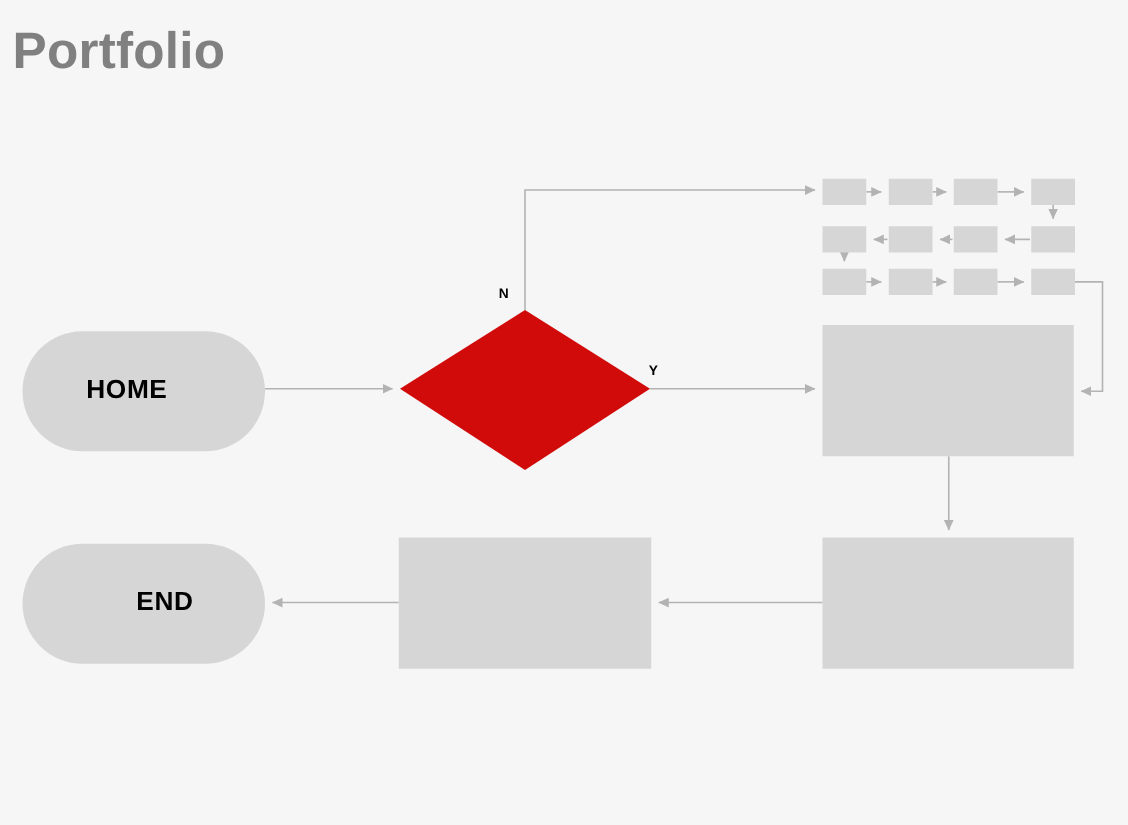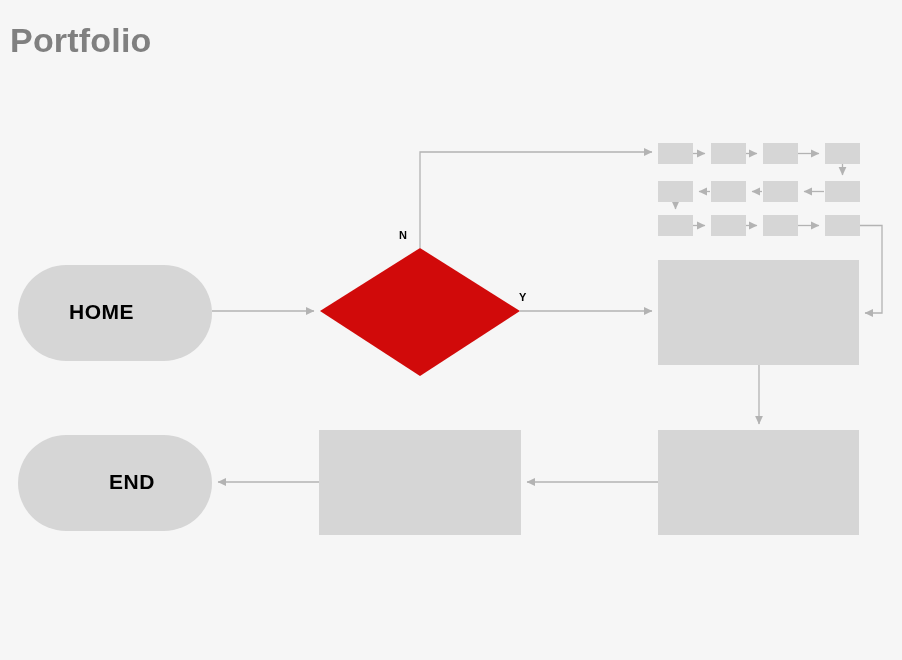--- a/index.html
+++ b/index.html
@@ -11,21 +11,21 @@
     height: 660px;
     background: #f6f6f6;
     font-family: "Liberation Sans", sans-serif;
     overflow: hidden;
     position: relative;
   }
   #page-title {
     position: absolute;
     left: 10px;
     top: 16px;
-    font-size: 34px;
+    font-size: 41px;
     font-weight: bold;
     color: #808080;
     letter-spacing: 0.2px;
     line-height: 48px;
     white-space: nowrap;
   }
   #flowchart-canvas {
     position: absolute;
     left: 0;
     top: 0;

